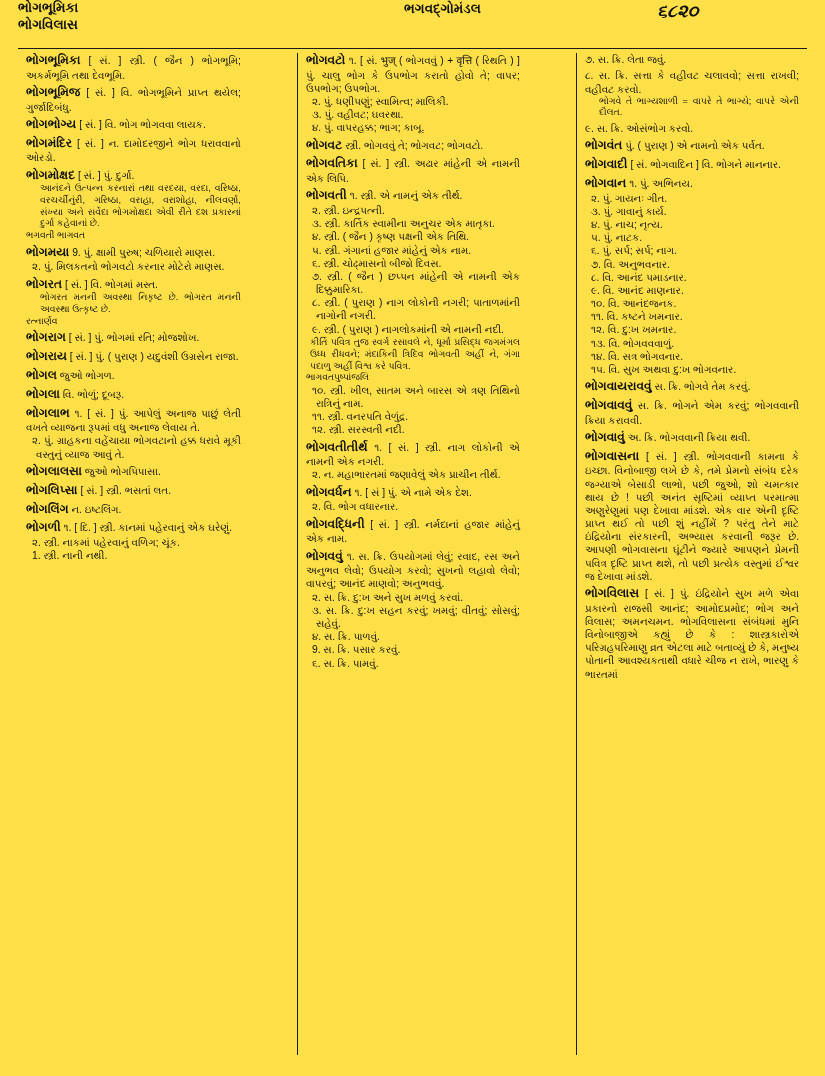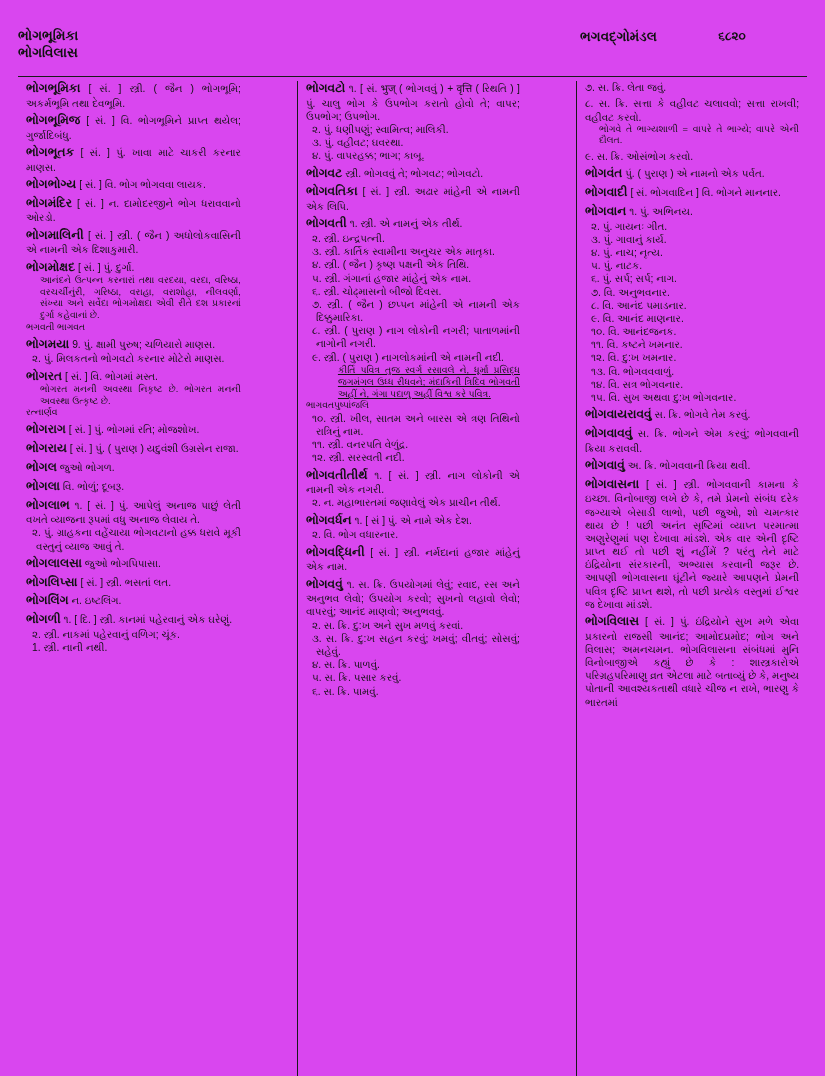--- a/index.html
+++ b/index.html
@@ -11,47 +11,48 @@
     width: 825px;
     height: 1076px;
     font-family: "Liberation Sans", sans-serif;
     color: #111111;
   }
   .page {
     position: relative;
     width: 825px;
     height: 1076px;
     box-sizing: border-box;
-    padding: 28px 18px 6px 18px;
-    background: #d946ef;
+    padding: 0 18px 6px 18px;
+    background: #fde047;
   }
   
   .header {
     display: flex;
     align-items: flex-start;
     justify-content: space-between;
     height: 46px;
     font-weight: bold;
     font-size: 13.5px;
   }
   .header-left {
     width: 210px;
     line-height: 1.25;
   }
   .header-center {
     flex: 1;
-    text-align: right;
+    text-align: center;
     font-size: 13.5px;
     padding-top: 1px;
   }
   .header-right {
     width: 150px;
-    text-align: center;
-    font-size: 12px;
+    text-align: left;
+    font-size: 18px;
     padding-top: 1px;
+    font-style: italic;
   }
   .rule {
     border-top: 1.6px solid #1a1a1a;
     margin-top: 2px;
   }
   
   .columns {
     display: flex;
     height: 1002px;
     margin-top: 4px;
@@ -85,23 +86,22 @@
   }
   .note {
     display: block;
     font-size: 9.3px;
     margin-left: 14px;
     line-height: 1.25;
   }
   .verse {
     display: block;
     font-size: 9.3px;
-    margin-left: 32px;
+    margin-left: 4px;
     line-height: 1.3;
-    text-decoration: underline;
   }
   .verse-attr {
     display: block;
     font-size: 9.2px;
     margin-right: 4px;
   }
 </style>
 </head>
 <body>
 
@@ -115,24 +115,22 @@
     <div class="header-center">ભગવદ્ગોમંડલ</div>
     <div class="header-right">૬૮૨૦</div>
   </div>
   <div class="rule"></div>
 
   <div class="columns">
 
     <div class="col left">
       <div class="entry"><span class="headword big">ભોગભૂમિકા</span><span> [ સં. ] સ્ત્રી. ( જૈન ) ભોગભૂમિ; અકર્મભૂમિ તથા દેવભૂમિ.</span></div>
       <div class="entry"><span class="headword big">ભોગભૂમિજ</span><span> [ સં. ] વિ. ભોગભૂમિને પ્રાપ્ત થયેલ; ગુર્જાદિબંધુ.</span></div>
-      <div class="entry"><span class="headword big">ભોગભૂતક</span><span> [ સં. ] પું. ખાવા માટે ચાકરી કરનાર માણસ.</span></div>
       <div class="entry"><span class="headword big">ભોગભોગ્ય</span><span> [ સં. ] વિ. ભોગ ભોગવવા લાયક.</span></div>
       <div class="entry"><span class="headword big">ભોગમંદિર</span><span> [ સં. ] ન. દામોદરજીને ભોગ ધરાવવાનો ઓરડો.</span></div>
-      <div class="entry"><span class="headword big">ભોગમાલિની</span><span> [ સં. ]      સ્ત્રી.      ( જૈન ) અધોલોકવાસિની એ નામની એક દિશાકુમારી.</span></div>
       <div class="entry">
         <span class="headword big">ભોગમોક્ષદ</span><span> [ સં. ] પું. દુર્ગા.</span>
         <span class="note">આનંદને ઉત્પન્ન કરનારાં તથા વરદયા, વરદા, વરિષ્ઠા, વરચર્ચીનુંરી, ગરિષ્ઠા, વરાહા, વરાશોહા, નીલવર્ણા, સંખ્યા અને સર્વેદા ભોગમોક્ષદા એવી રીતે દશ પ્રકારનાં દુર્ગા કહેવાનાં છે.</span>
         <span class="verse-attr">ભગવતી ભાગવત</span>
       </div>
       <div class="entry">
         <span class="headword big">ભોગમયા</span><span> 9. પું. ક્ષામી પુરુષ; ચળિયારો માણસ.</span>
         <span class="sub">૨. પું. મિલકતનો ભોગવટો કરનાર મોટેરો માણસ.</span>
       </div>
       <div class="entry">
@@ -190,21 +188,21 @@
       <div class="entry">
         <span class="headword big">ભોગવર્ધન</span><span> ૧. [ સં ] પું. એ નામે એક દેશ.</span>
         <span class="sub">૨. વિ. ભોગ વધારનાર.</span>
       </div>
       <div class="entry"><span class="headword big">ભોગવદ્ધિની</span><span> [ સં. ] સ્ત્રી. નર્મદાનાં હજાર માંહેનું એક નામ.</span></div>
       <div class="entry">
         <span class="headword big">ભોગવવું</span><span> ૧. સ. ક્રિ. ઉપયોગમાં લેવું; રવાદ, રસ અને અનુભવ લેવો; ઉપયોગ કરવો; સુખનો લહાવો લેવો; વાપરવું; આનંદ માણવો; અનુભવવું.</span>
         <span class="sub">૨. સ. ક્રિ. દુ:ખ અને સુખ મળવું કરવાં.</span>
         <span class="sub">૩. સ. ક્રિ. દુ:ખ સહન કરવું; ખમવું; વીતવું; સોસવું; સહેવું.</span>
         <span class="sub">૪. સ. ક્રિ. પાળવું.</span>
-        <span class="sub">૫. સ. ક્રિ. પસાર કરવું.</span>
+        <span class="sub">9. સ. ક્રિ. પસાર કરવું.</span>
         <span class="sub">૬. સ. ક્રિ. પામવું.</span>
       </div>
     </div>
 
     <div class="col right">
       <div class="entry"><span>૭. સ. ક્રિ. લેતા જવું.</span></div>
       <div class="entry">
         <span>૮. સ. ક્રિ. સત્તા કે વહીવટ ચલાવવો; સત્તા રાખવી; વહીવટ કરવો.</span>
         <span class="note">ભોગવે તે ભાગ્યશાળી = વાપરે તે ભાગ્યે; વાપરે એની દૌલત.</span>
       </div>

